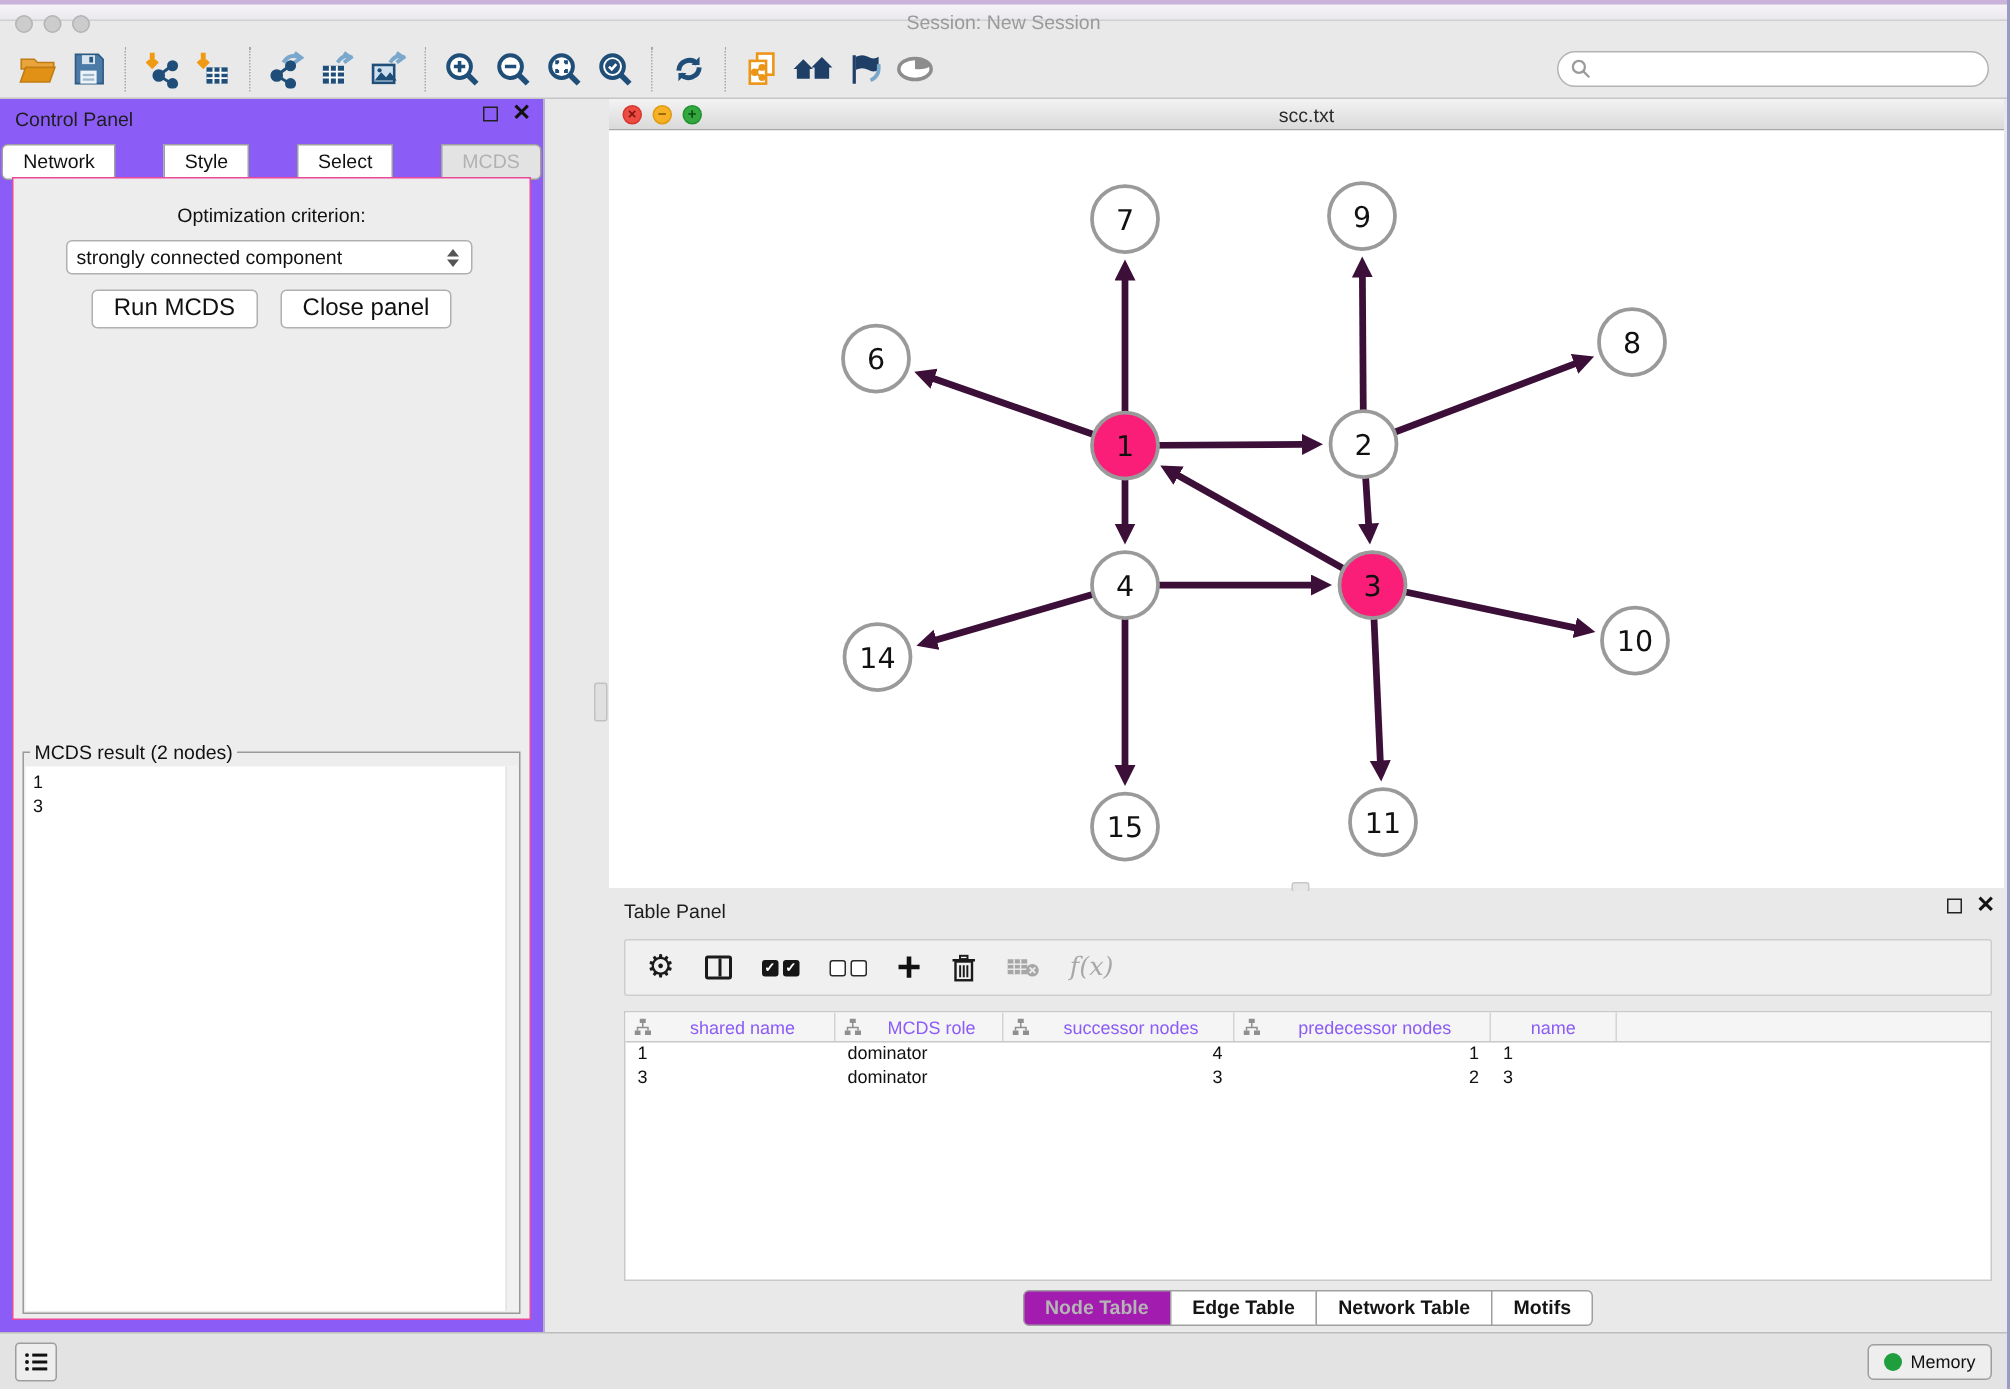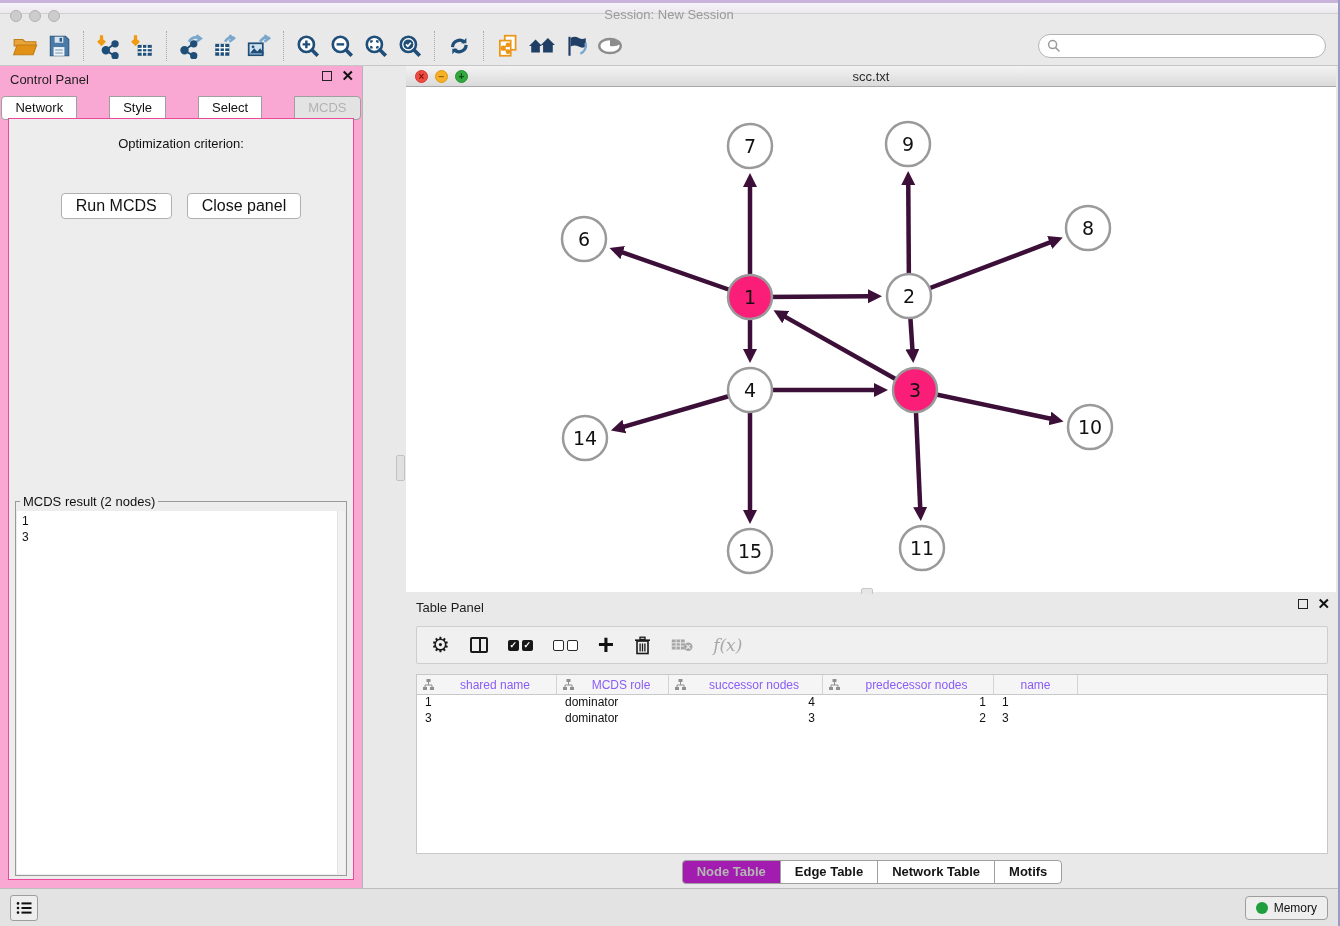--- a/index.html
+++ b/index.html
@@ -18,21 +18,21 @@
   .toolbar { position:absolute; left:0; top:26px; right:0; height:40px; background:#e9e9e9;
     border-bottom:1px solid #c6c6c6; display:flex; align-items:center; padding-left:8px; }
   .tb-btn { width:34px; height:32px; display:flex; align-items:center; justify-content:center; cursor:pointer; }
   .tb-sep { width:0; height:30px; border-left:1px dotted #a8a8a8; margin:0 7px; }
   .search-wrap { position:absolute; right:12px; top:8px; width:288px; height:24px; background:#fff;
     border:1px solid #b3b3b3; border-radius:12px; display:flex; align-items:center; padding-left:8px; }
   .search-wrap input { border:none; outline:none; flex:1; font-size:12px; background:transparent; font-family:"Liberation Sans",sans-serif; }
 
   
   .control-panel { position:absolute; left:0; top:66px; width:363px; bottom:38px;
-    background:#f9a8d4; border-right:1px solid #b5b5b5; }
+    background:#8b5cf6; border-right:1px solid #b5b5b5; }
   .panel-head { position:relative; height:26px; }
   .panel-head .ph-title { position:absolute; left:10px; top:6px; font-size:13px; color:#1d1d1d; }
   .ph-icons { position:absolute; right:8px; top:4px; display:flex; gap:9px; align-items:center; }
   .float-box { width:10px; height:10px; border:1.5px solid #222; display:inline-block; }
   .close-x { font-size:15px; font-weight:bold; color:#111; line-height:12px; }
 
   .cp-tabs { position:absolute; left:0; right:0; top:30px; display:flex; justify-content:center; }
   .tab-seg { display:flex;gap:33px; }
   .tab-seg .tab { font-size:13px; padding:3px 13px 4px; background:#fff; border:1px solid #9f9f9f; margin-left:-1px; color:#111; cursor:pointer; }
   .tab-seg .tab:first-child { border-radius:4px 0 0 4px; margin-left:0; }
@@ -297,20 +297,27 @@
     <div class="cp-tabs">
       <div class="tab-seg" id="cp-tabseg">
           <div class="tab">Network</div>
           <div class="tab">Style</div>
           <div class="tab">Select</div>
           <div class="tab disabled">MCDS</div>
         </div>
     </div>
     <div class="cp-box">
       <div class="opt-label">Optimization criterion:</div>
+      <div class="opt-select">
+        <span class="sel-text">strongly connected component</span>
+        <span class="spin">
+            <i class="up"></i>
+            <i class="dn"></i>
+          </span>
+      </div>
       <div class="cp-buttons">
         <button class="btn">Run MCDS</button>
         <button class="btn">Close panel</button>
       </div>
       <fieldset class="result-fieldset">
         <legend>MCDS result (2 nodes)</legend>
         <div class="result-text" id="result-text">1
 3</div>
         <div class="result-scroll"></div>
       </fieldset>

